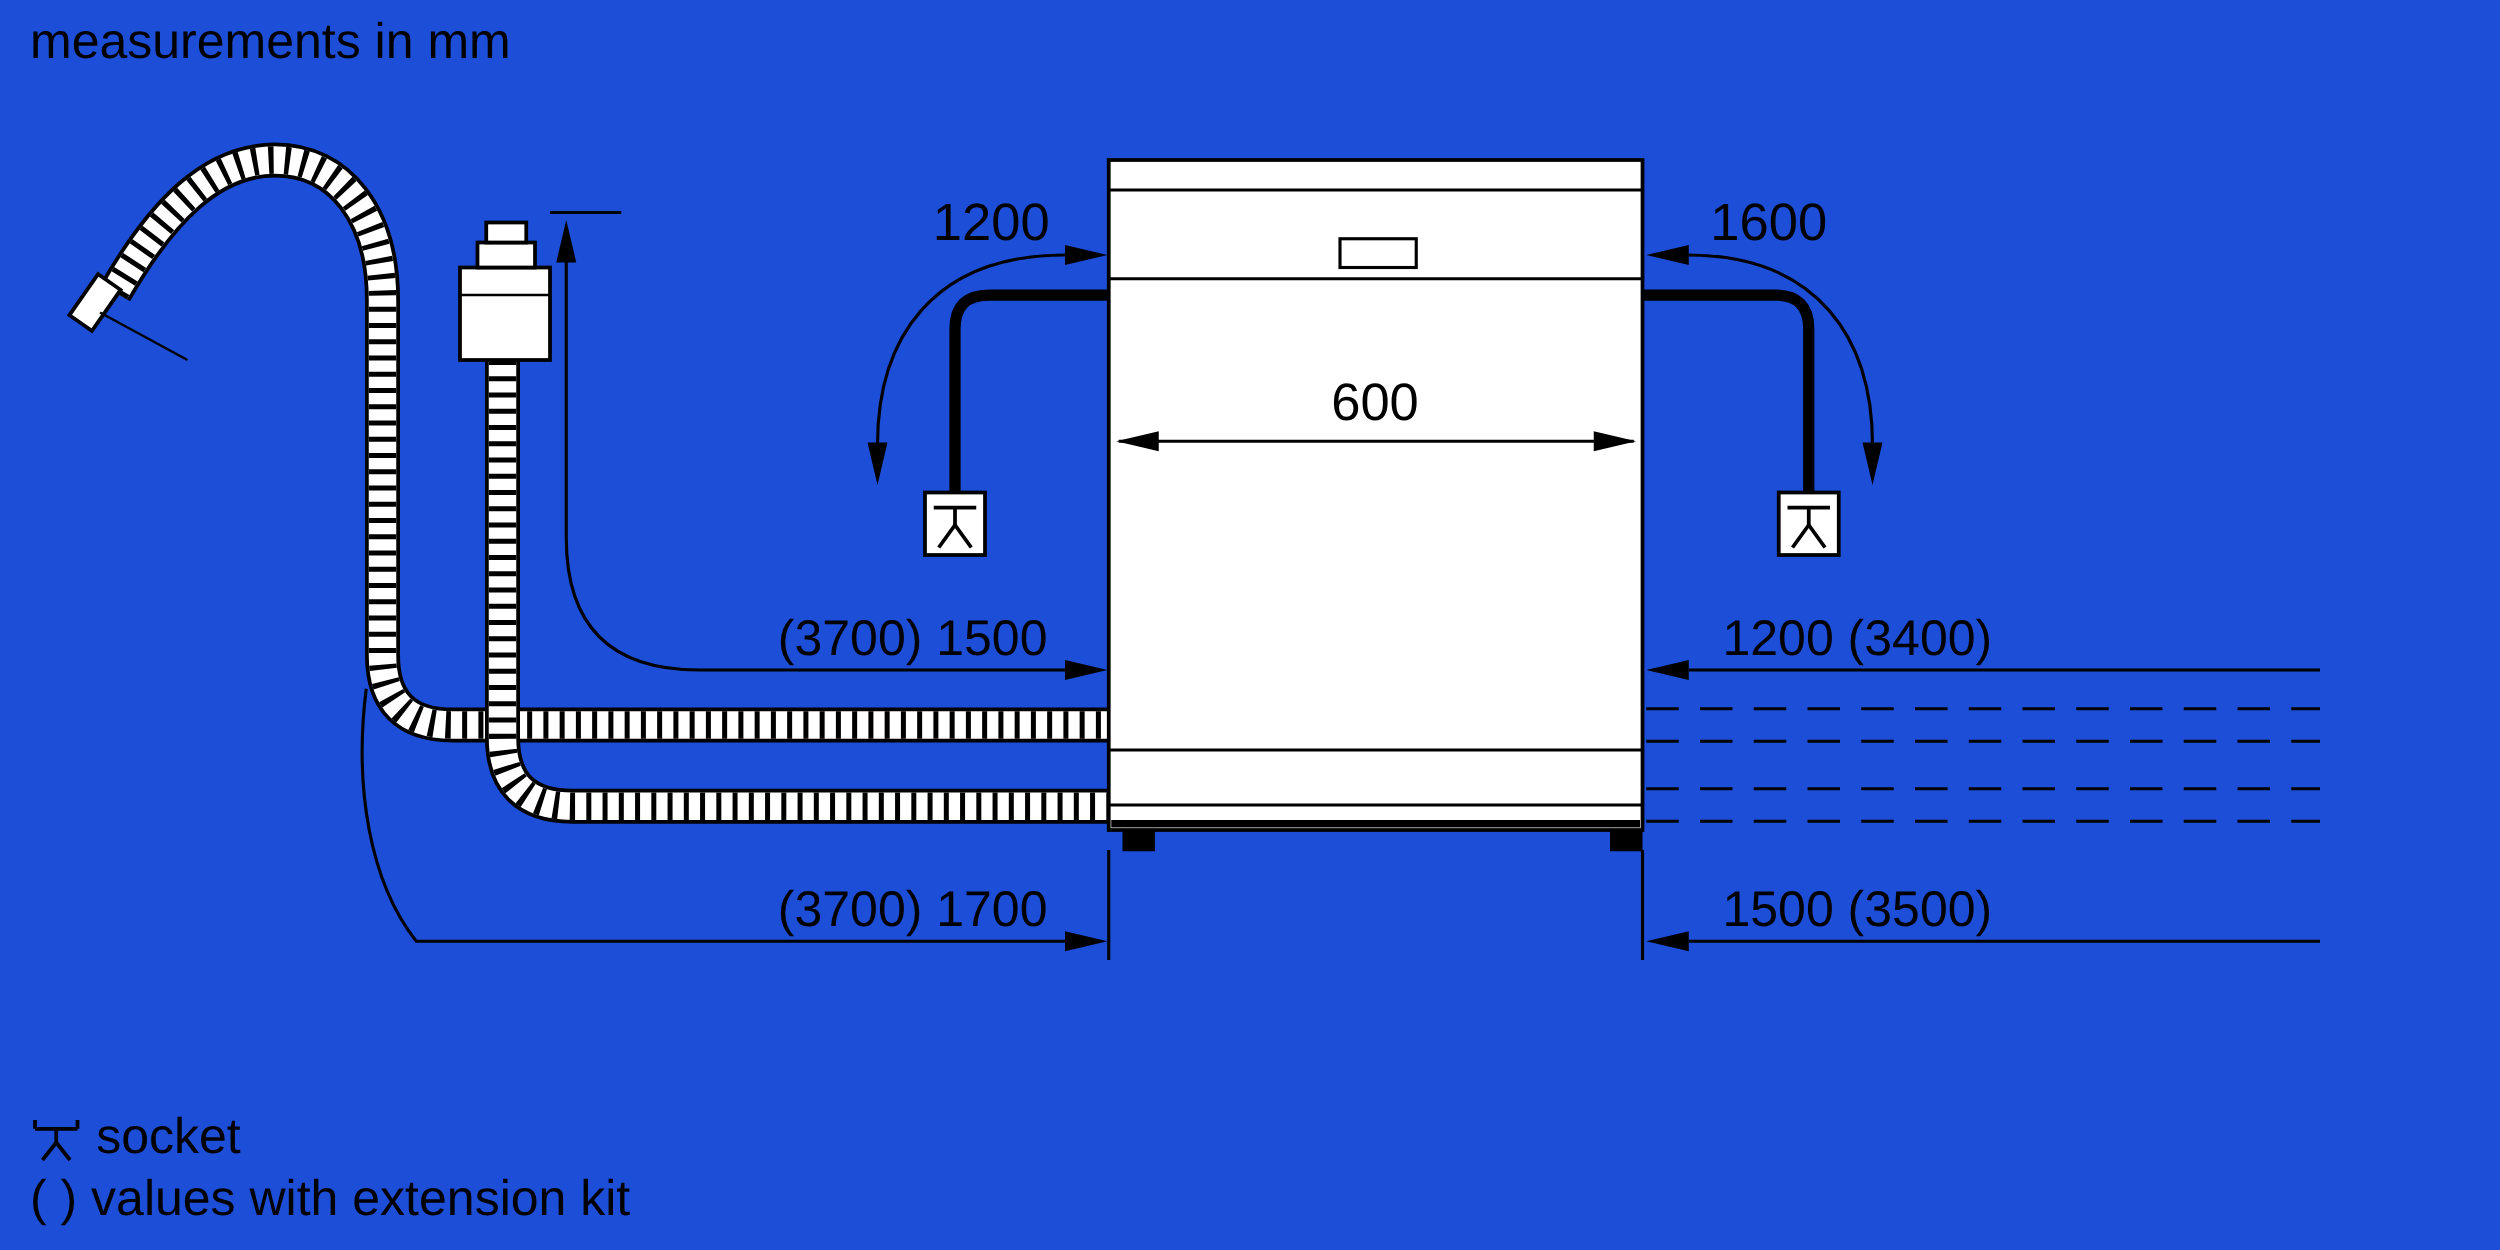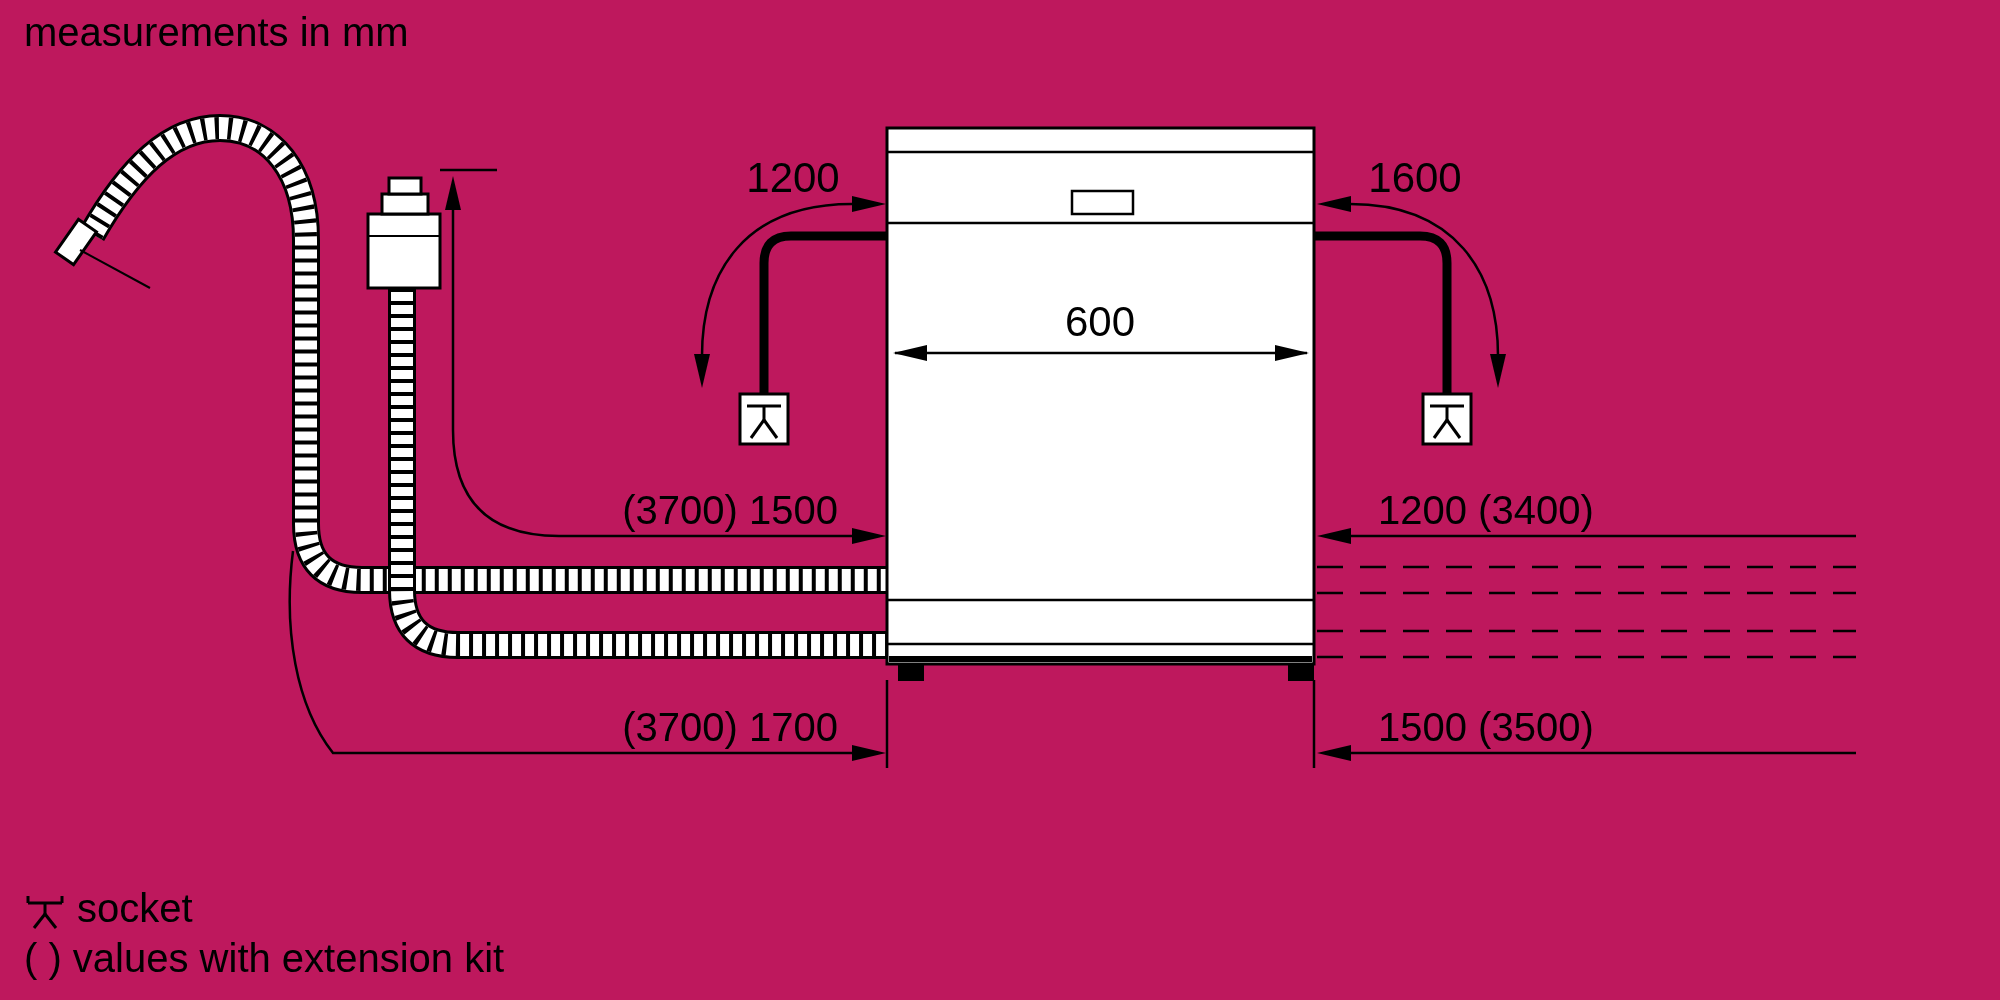--- a/index.html
+++ b/index.html
@@ -1,16 +1,16 @@
 <!DOCTYPE html>
 <html><head>
 <meta charset="utf-8">
 <style>
   html,body{margin:0;padding:0;background:#ffffff;}
-  .stage{width:2000px;height:1000px;position:relative;background:#be185d;overflow:hidden;}
+  .stage{width:2000px;height:1000px;position:relative;background:#1d4ed8;overflow:hidden;}
   svg{display:block;}
   text{font-family:"Liberation Sans","DejaVu Sans",sans-serif;fill:#000;}
   .t40{font-size:40px;}
   .t42{font-size:42px;}
   .ln{stroke:#000;stroke-width:2.5;fill:none;}
   .ln2{stroke:#000;stroke-width:2;fill:none;}
   .ln3{stroke:#000;stroke-width:3;fill:none;}
   .thick{stroke:#000;stroke-width:9;fill:none;}
   .base{stroke:#000;stroke-width:6;fill:none;}
   .fillw{fill:#ffffff;}

